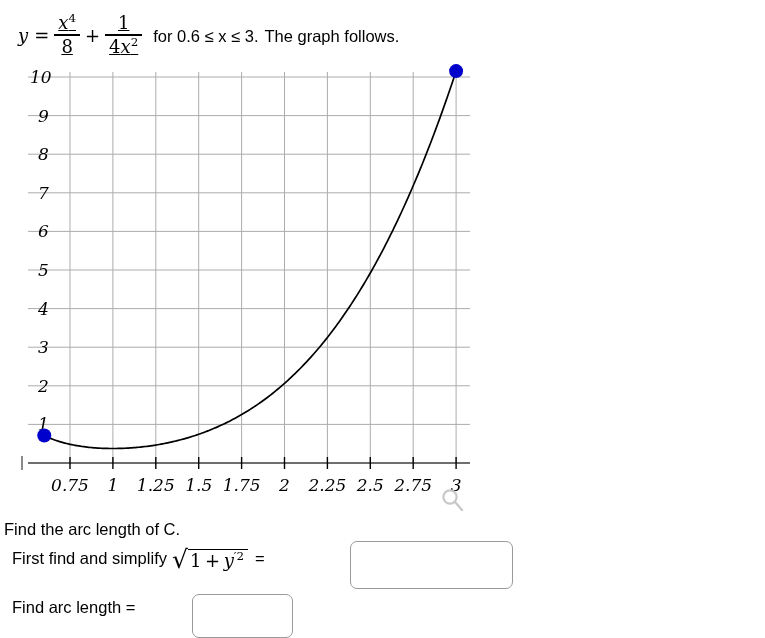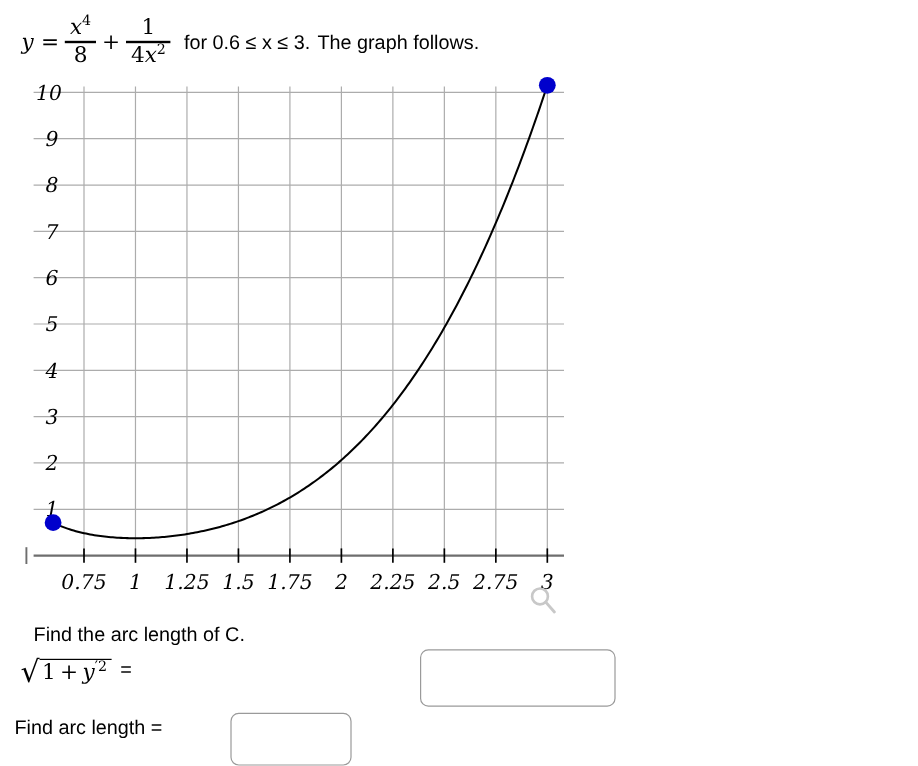--- a/index.html
+++ b/index.html
@@ -45,20 +45,21 @@
 
   
   .frac {
     display: inline-flex;
     flex-direction: column;
     align-items: center;
     vertical-align: middle;
     margin: 0 5px;
     position: relative;
     top: -1px;
+    text-decoration: underline;
   }
   .frac .num, .frac .den {
     font-family: "DejaVu Serif", "Liberation Serif", serif;
     font-size: 18px;
     line-height: 1.12;
     padding: 0 4px;
   }
   .frac .bar {
     width: 100%;
     height: 1.4px;
@@ -98,21 +99,21 @@
   }
 
   
   .qline {
     position: absolute;
     white-space: nowrap;
     font-size: 16.5px;
     display: flex;
     align-items: center;
   }
-  #q-find { left: 28px; top: 520px; }
+  #q-find { left: 4px; top: 520px; }
   #q-first { left: 12px; top: 548px; }
   #q-then { left: 12px; top: 598px; }
 
   .answer-box {
     box-sizing: border-box;
     border: 1px solid #9a9a9a;
     border-radius: 7px;
     background: #ffffff;
     font-family: "Liberation Sans", sans-serif;
     font-size: 15px;
@@ -270,20 +271,21 @@
     <circle cx="10" cy="10" r="6.6" fill="none" stroke="#C8C8C8" stroke-width="2.2"></circle>
     <line x1="14.8" y1="14.8" x2="22" y2="23" stroke="#C8C8C8" stroke-width="2.4" stroke-linecap="round"></line>
   </svg>
 </div>
 
 <div class="qline" id="q-find">
   <span>Find the arc length of C.</span>
 </div>
 
 <div class="qline" id="q-first">
+  <span>First find and simplify</span>
   <span class="radical">
     <span class="sign">√</span>
     <span class="body"><span>1</span> <span>+</span> <i>y</i><sup class="exp">′2</sup></span>
   </span>
   <span class="eqsign">=</span>
 </div>
 
 <input class="answer-box" id="answer-derivative" type="text" placeholder="" style="">
 
 <div class="qline" id="q-then">

